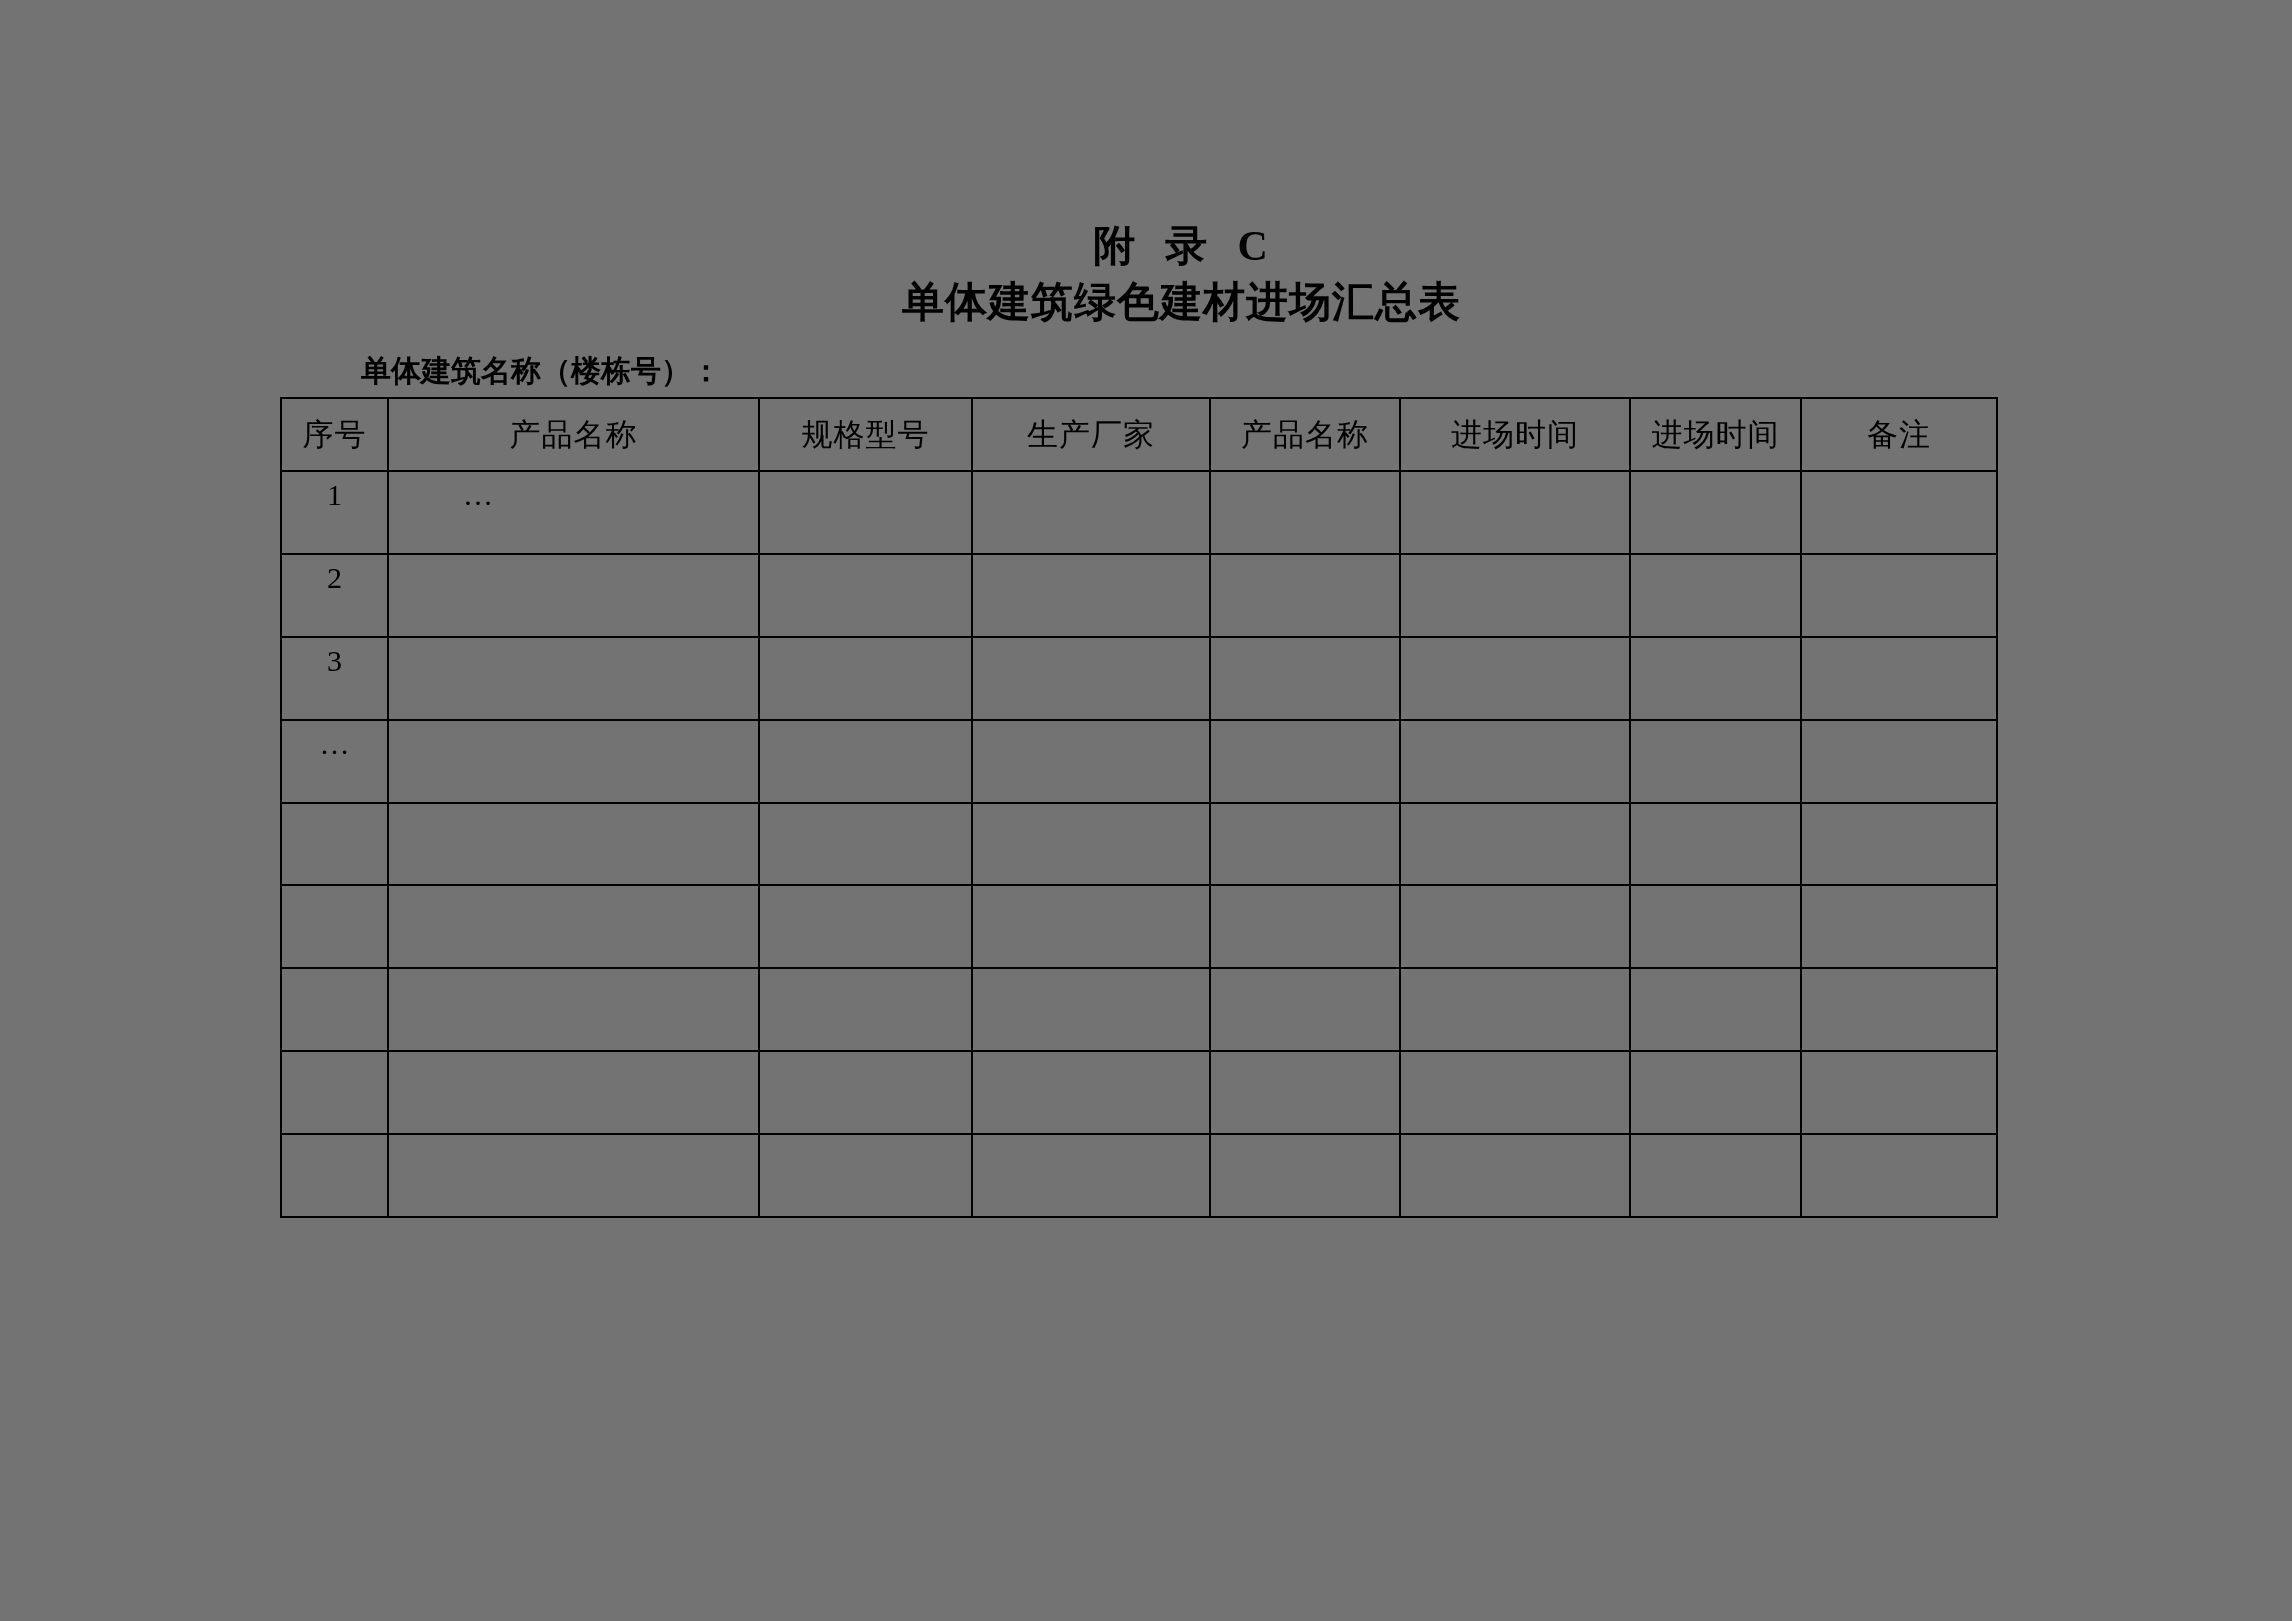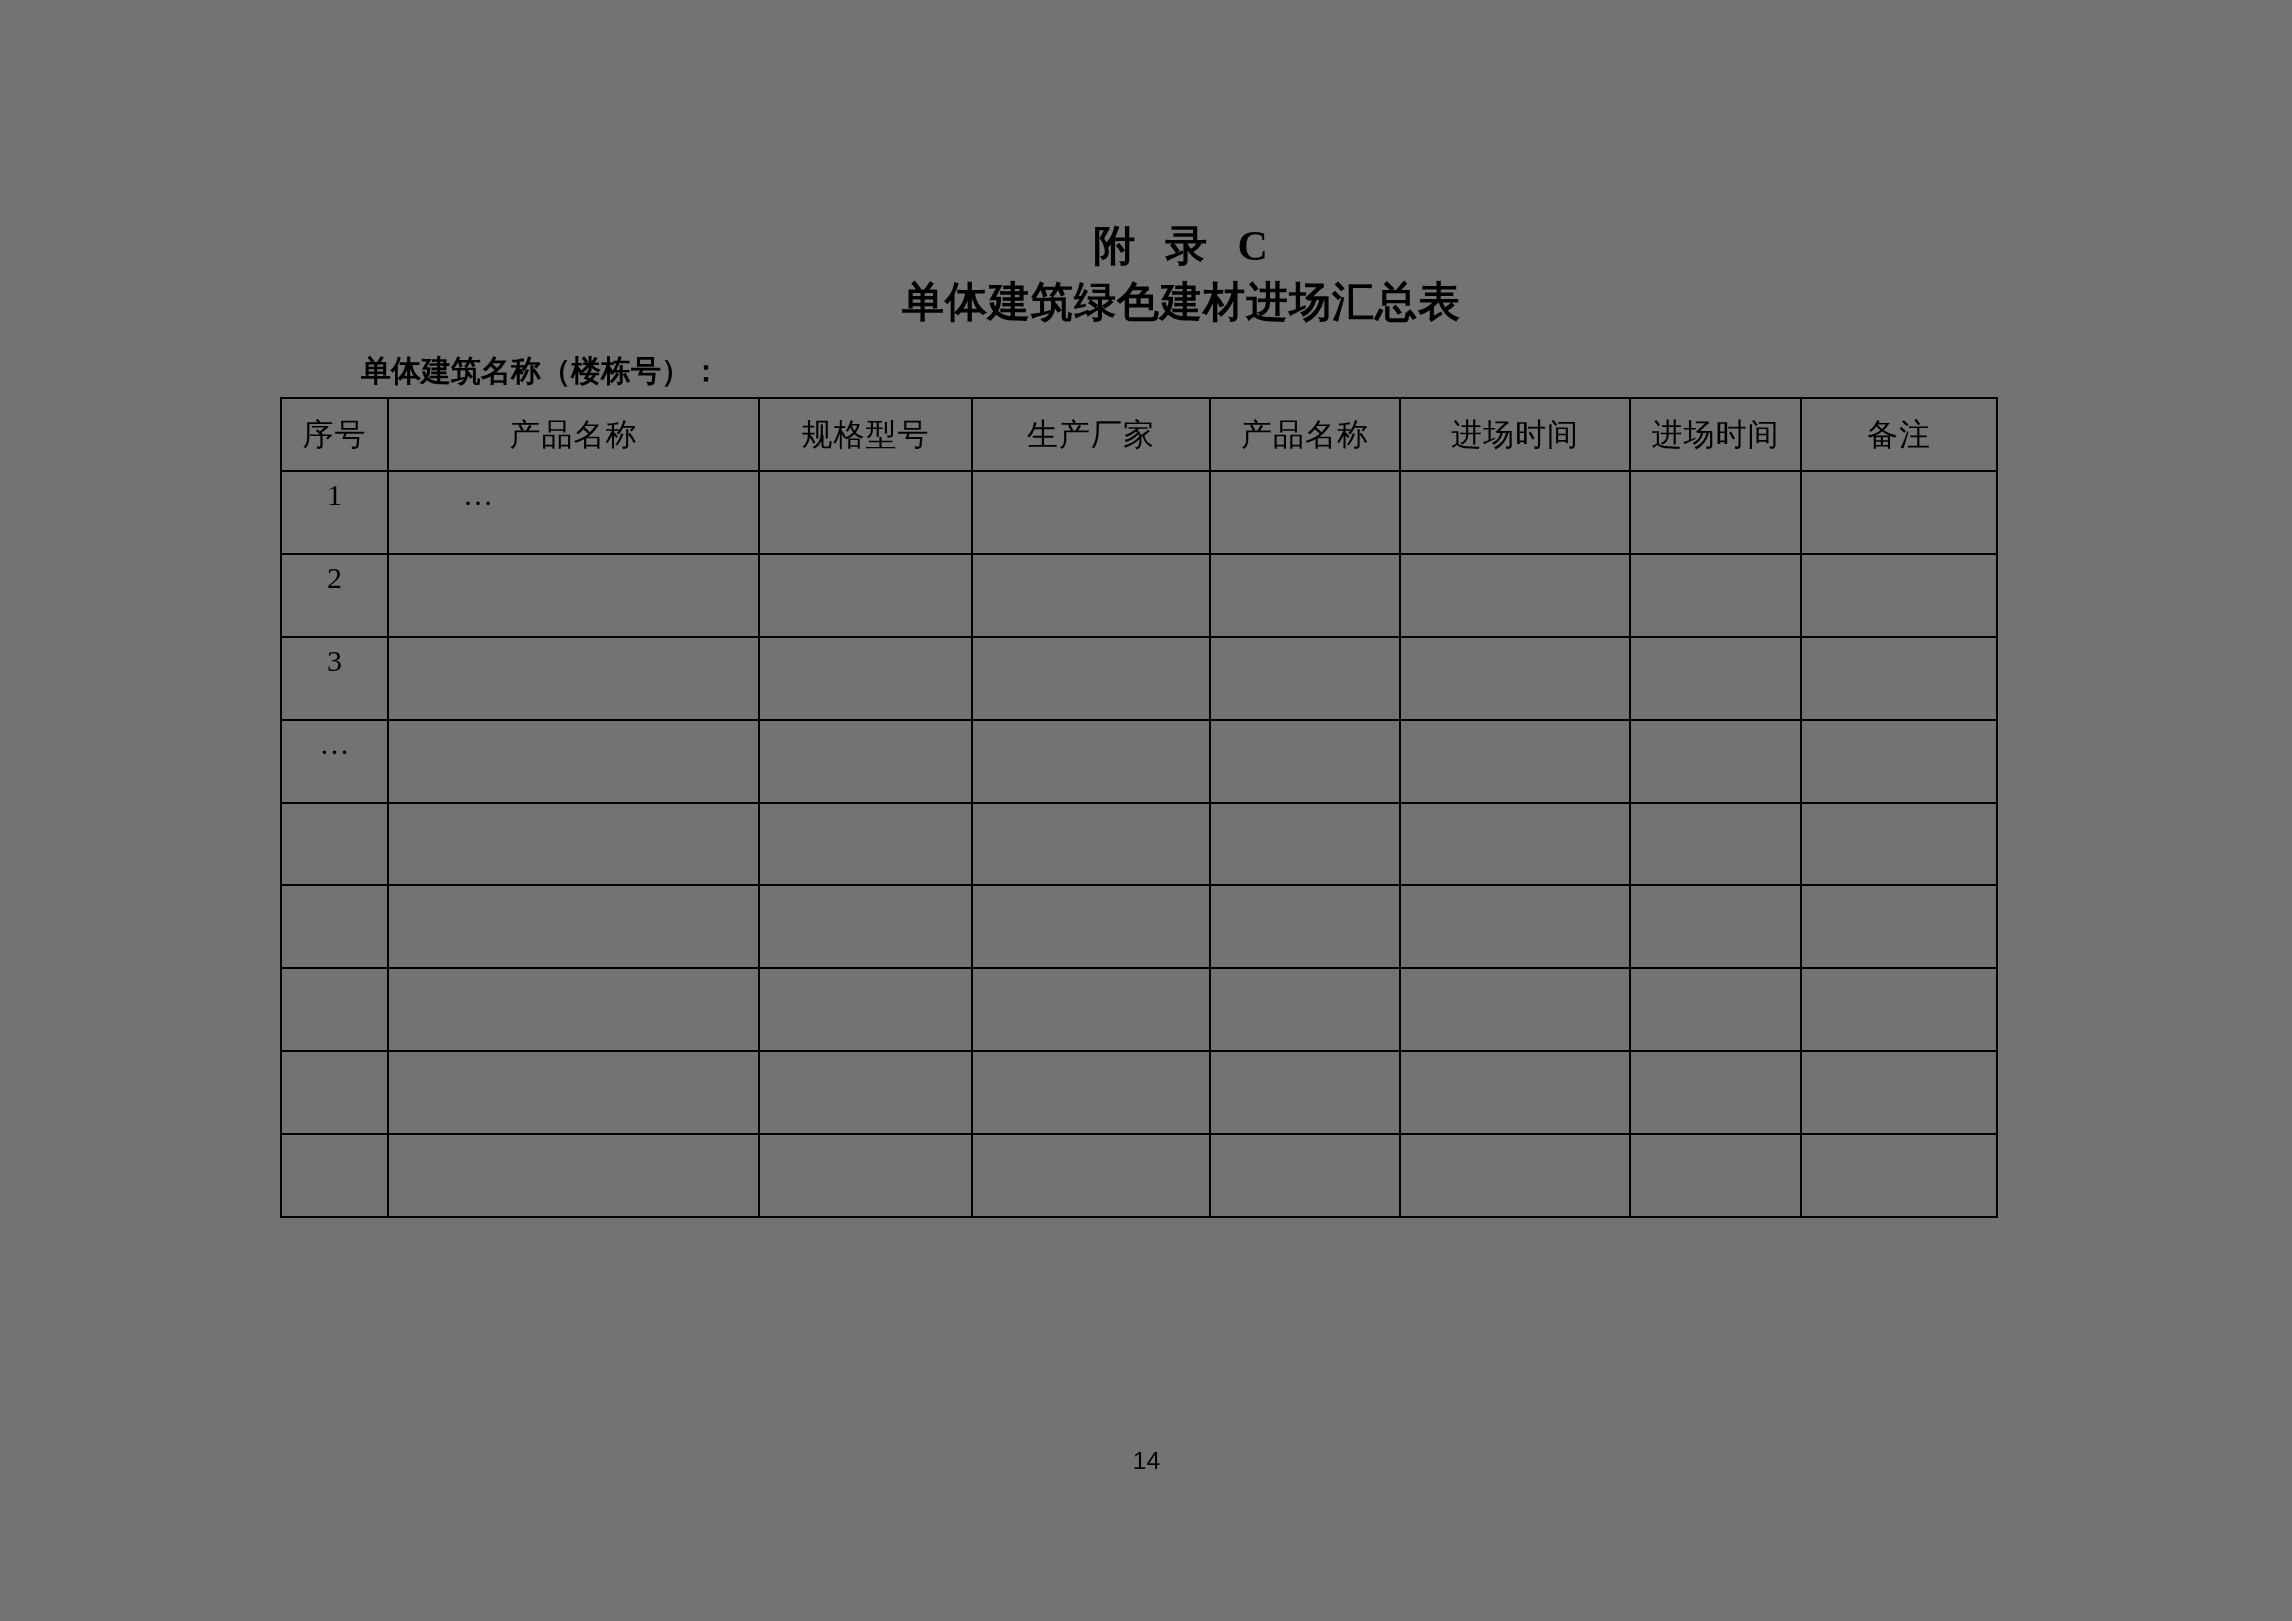--- a/index.html
+++ b/index.html
@@ -214,16 +214,15 @@
         <td></td>
         <td></td>
         <td></td>
         <td></td>
         <td></td>
         <td></td>
       </tr>
     </tbody>
   </table>
 
-  <div class="page-number">14</div>
 
 </div>
 
 
 </body></html>

